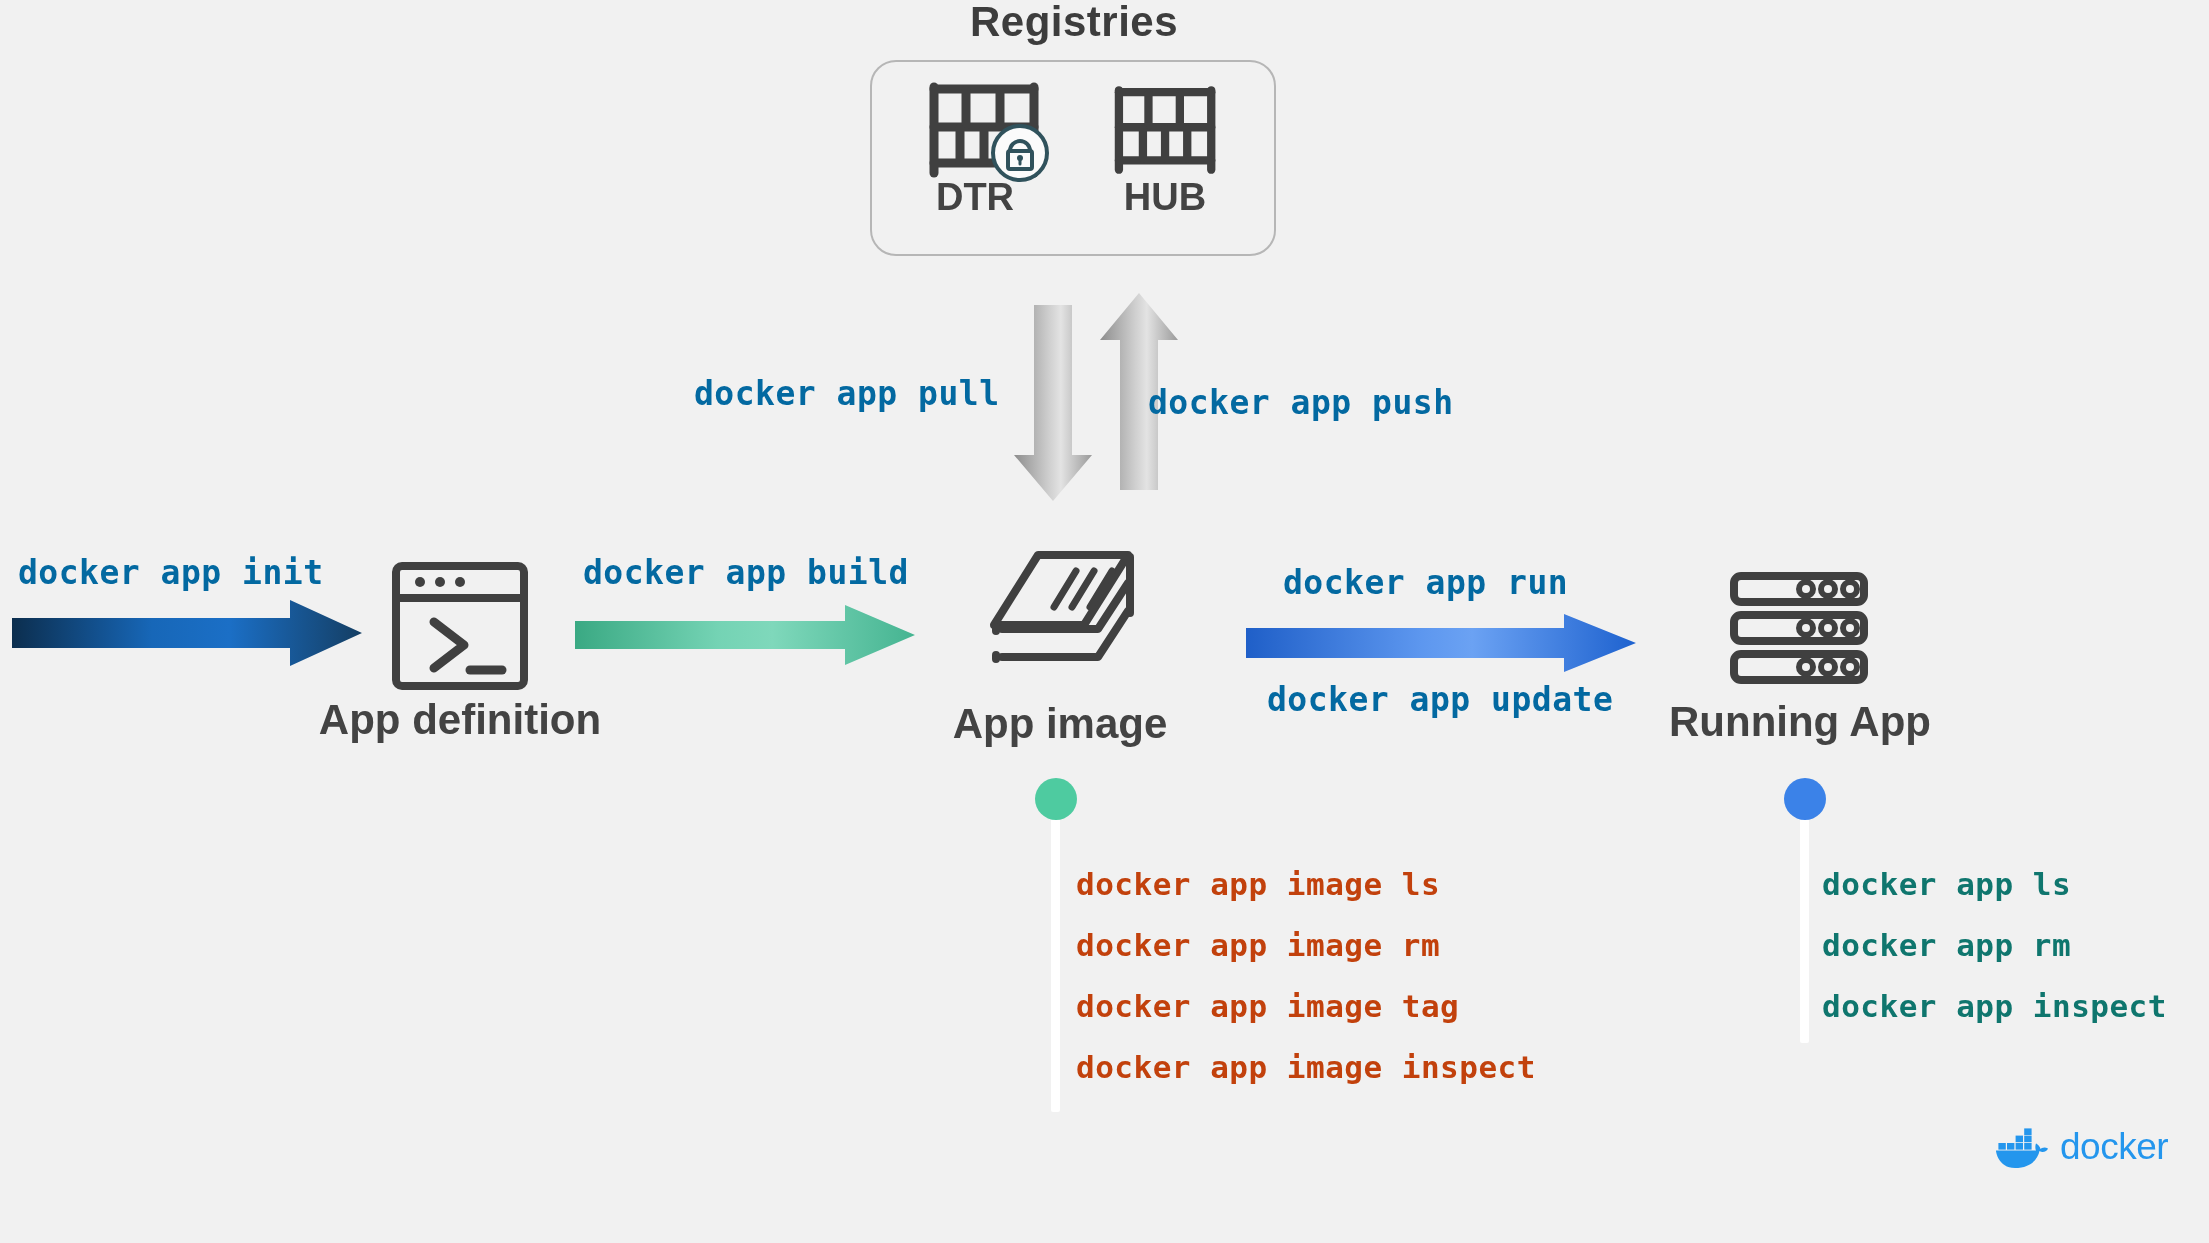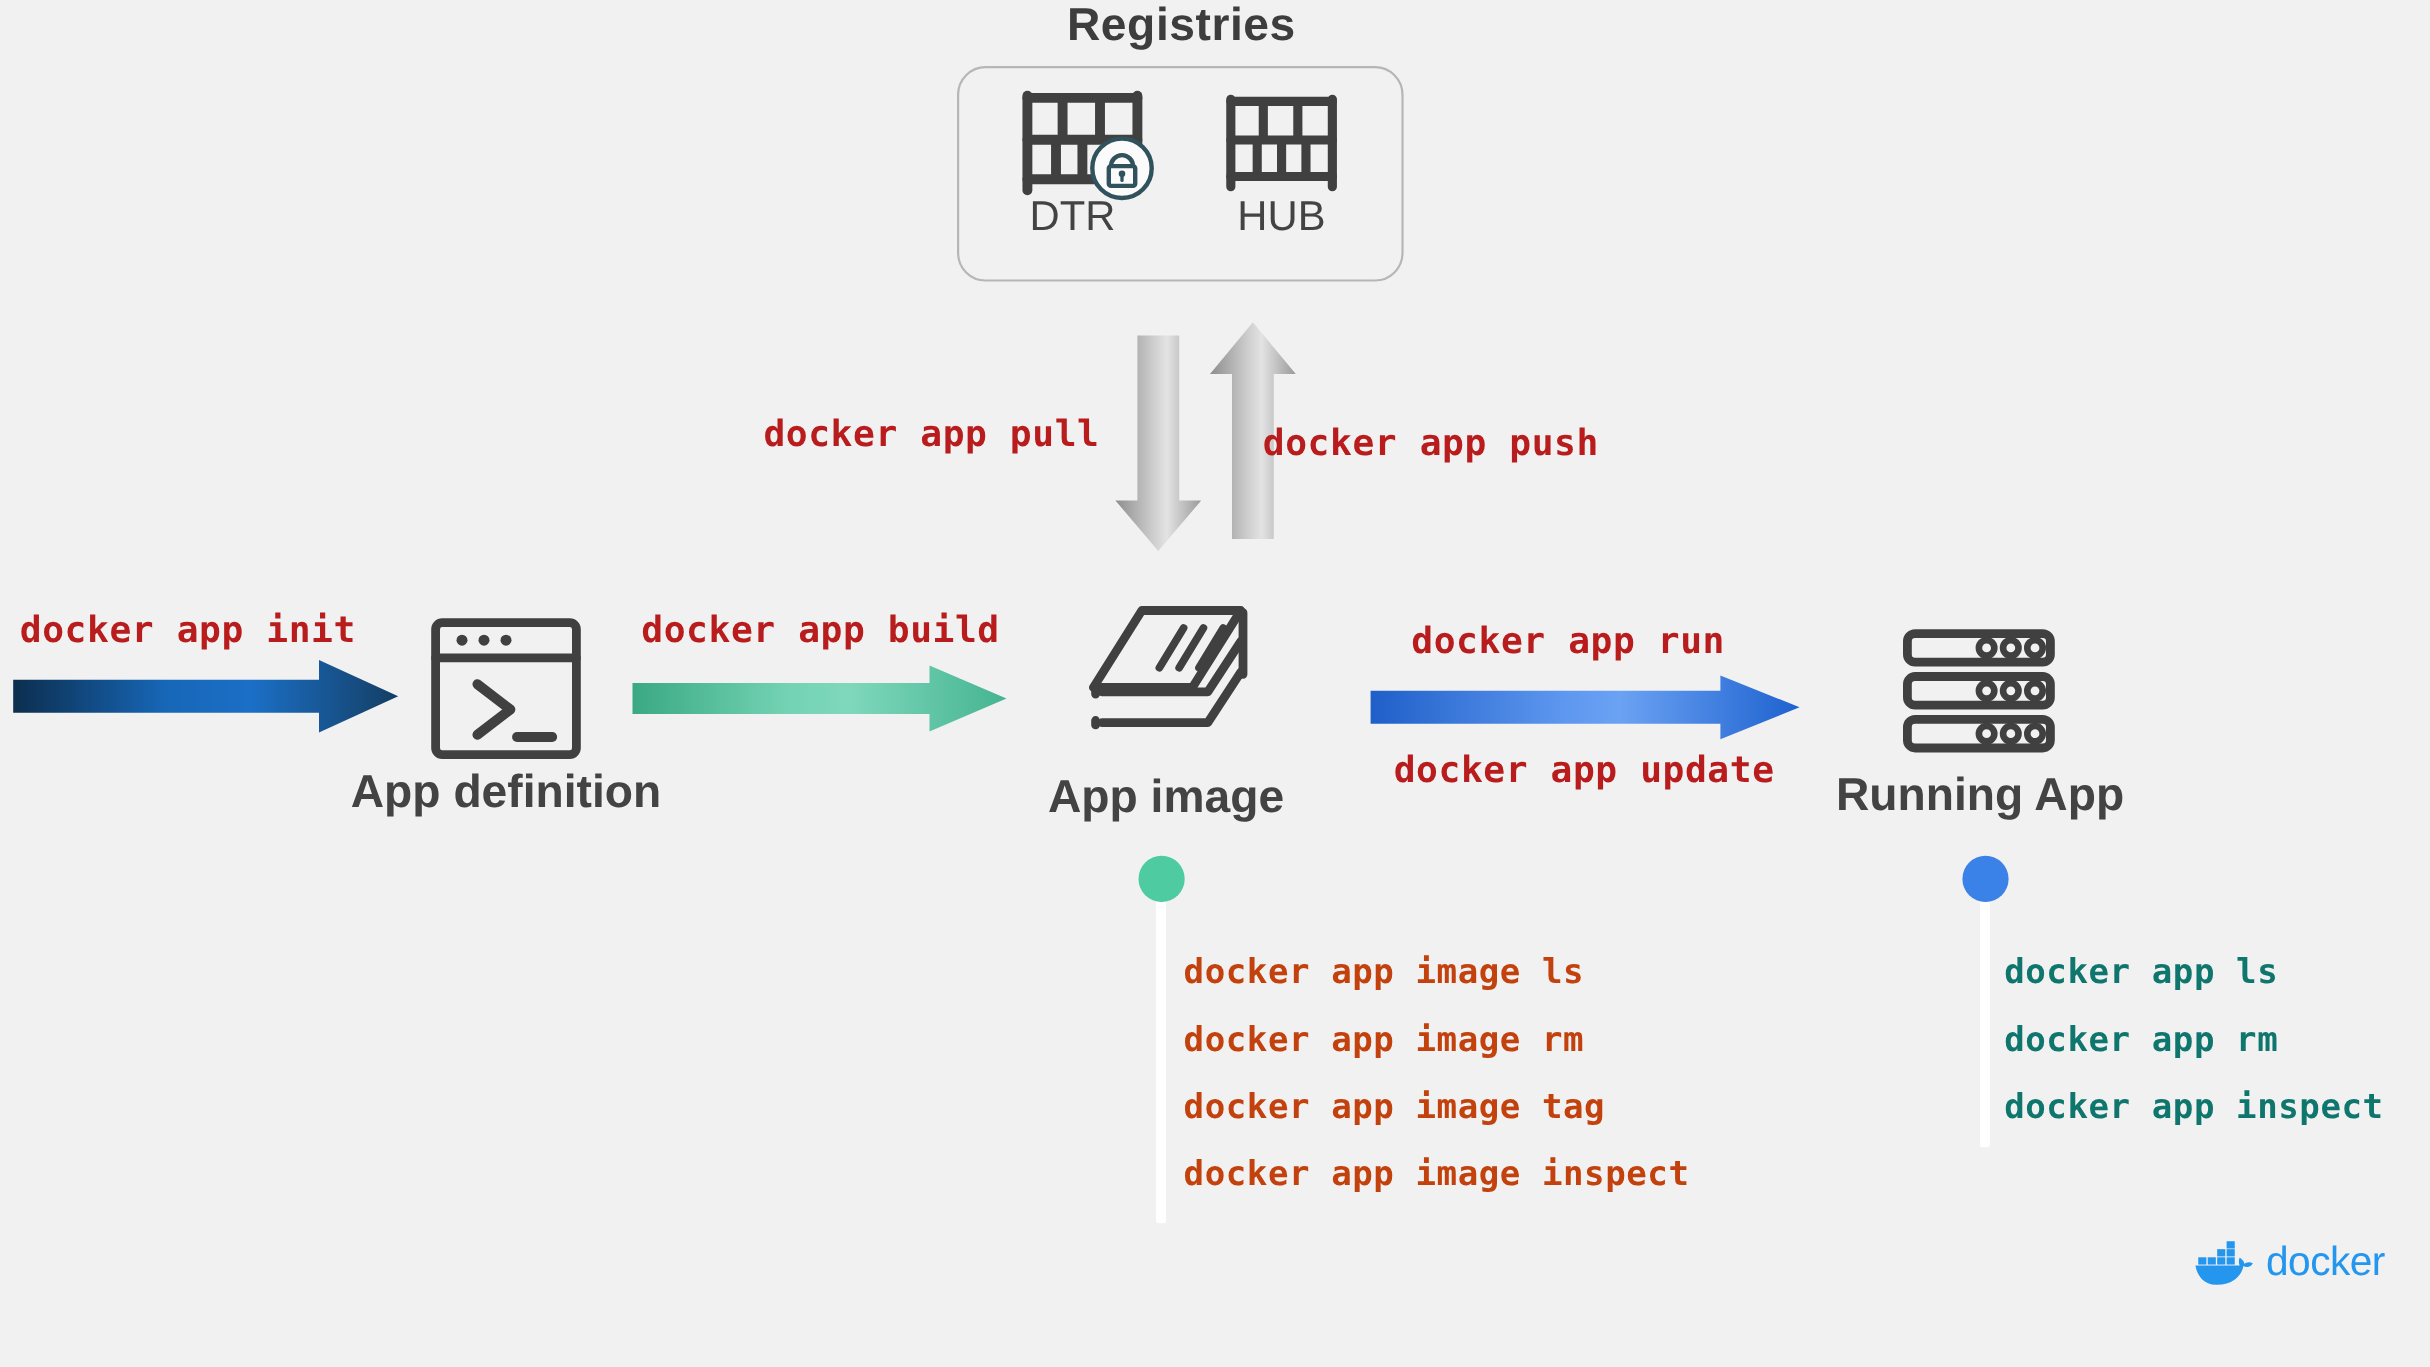--- a/index.html
+++ b/index.html
@@ -22,26 +22,26 @@
     border:2px solid #b6b6b6;border-radius:26px;
     box-sizing:border-box;background:transparent;
   }
   .node-label{
     font-family:"Liberation Sans", sans-serif;
     font-weight:700;font-size:42px;color:#434343;
     text-align:center;white-space:nowrap;
   }
   .reg-label{
     font-family:"Liberation Sans", sans-serif;
-    font-weight:400;font-size:38px;color:#434343;
+    font-weight:700;font-size:38px;color:#434343;
     text-align:center;white-space:nowrap;
   }
   .cmd{
     font-family:"DejaVu Sans Mono","Liberation Mono",monospace;
-    font-weight:bold;font-size:33px;color:#b91c1c;
+    font-weight:bold;font-size:33px;color:#0369a1;
     white-space:nowrap;letter-spacing:.5px;
   }
   .cmd-green{
     font-family:"DejaVu Sans Mono","Liberation Mono",monospace;
     font-weight:bold;font-size:31px;color:#c2410c;
     white-space:nowrap;letter-spacing:.5px;
   }
   .cmd-blue{
     font-family:"DejaVu Sans Mono","Liberation Mono",monospace;
     font-weight:bold;font-size:31px;color:#0f766e;

